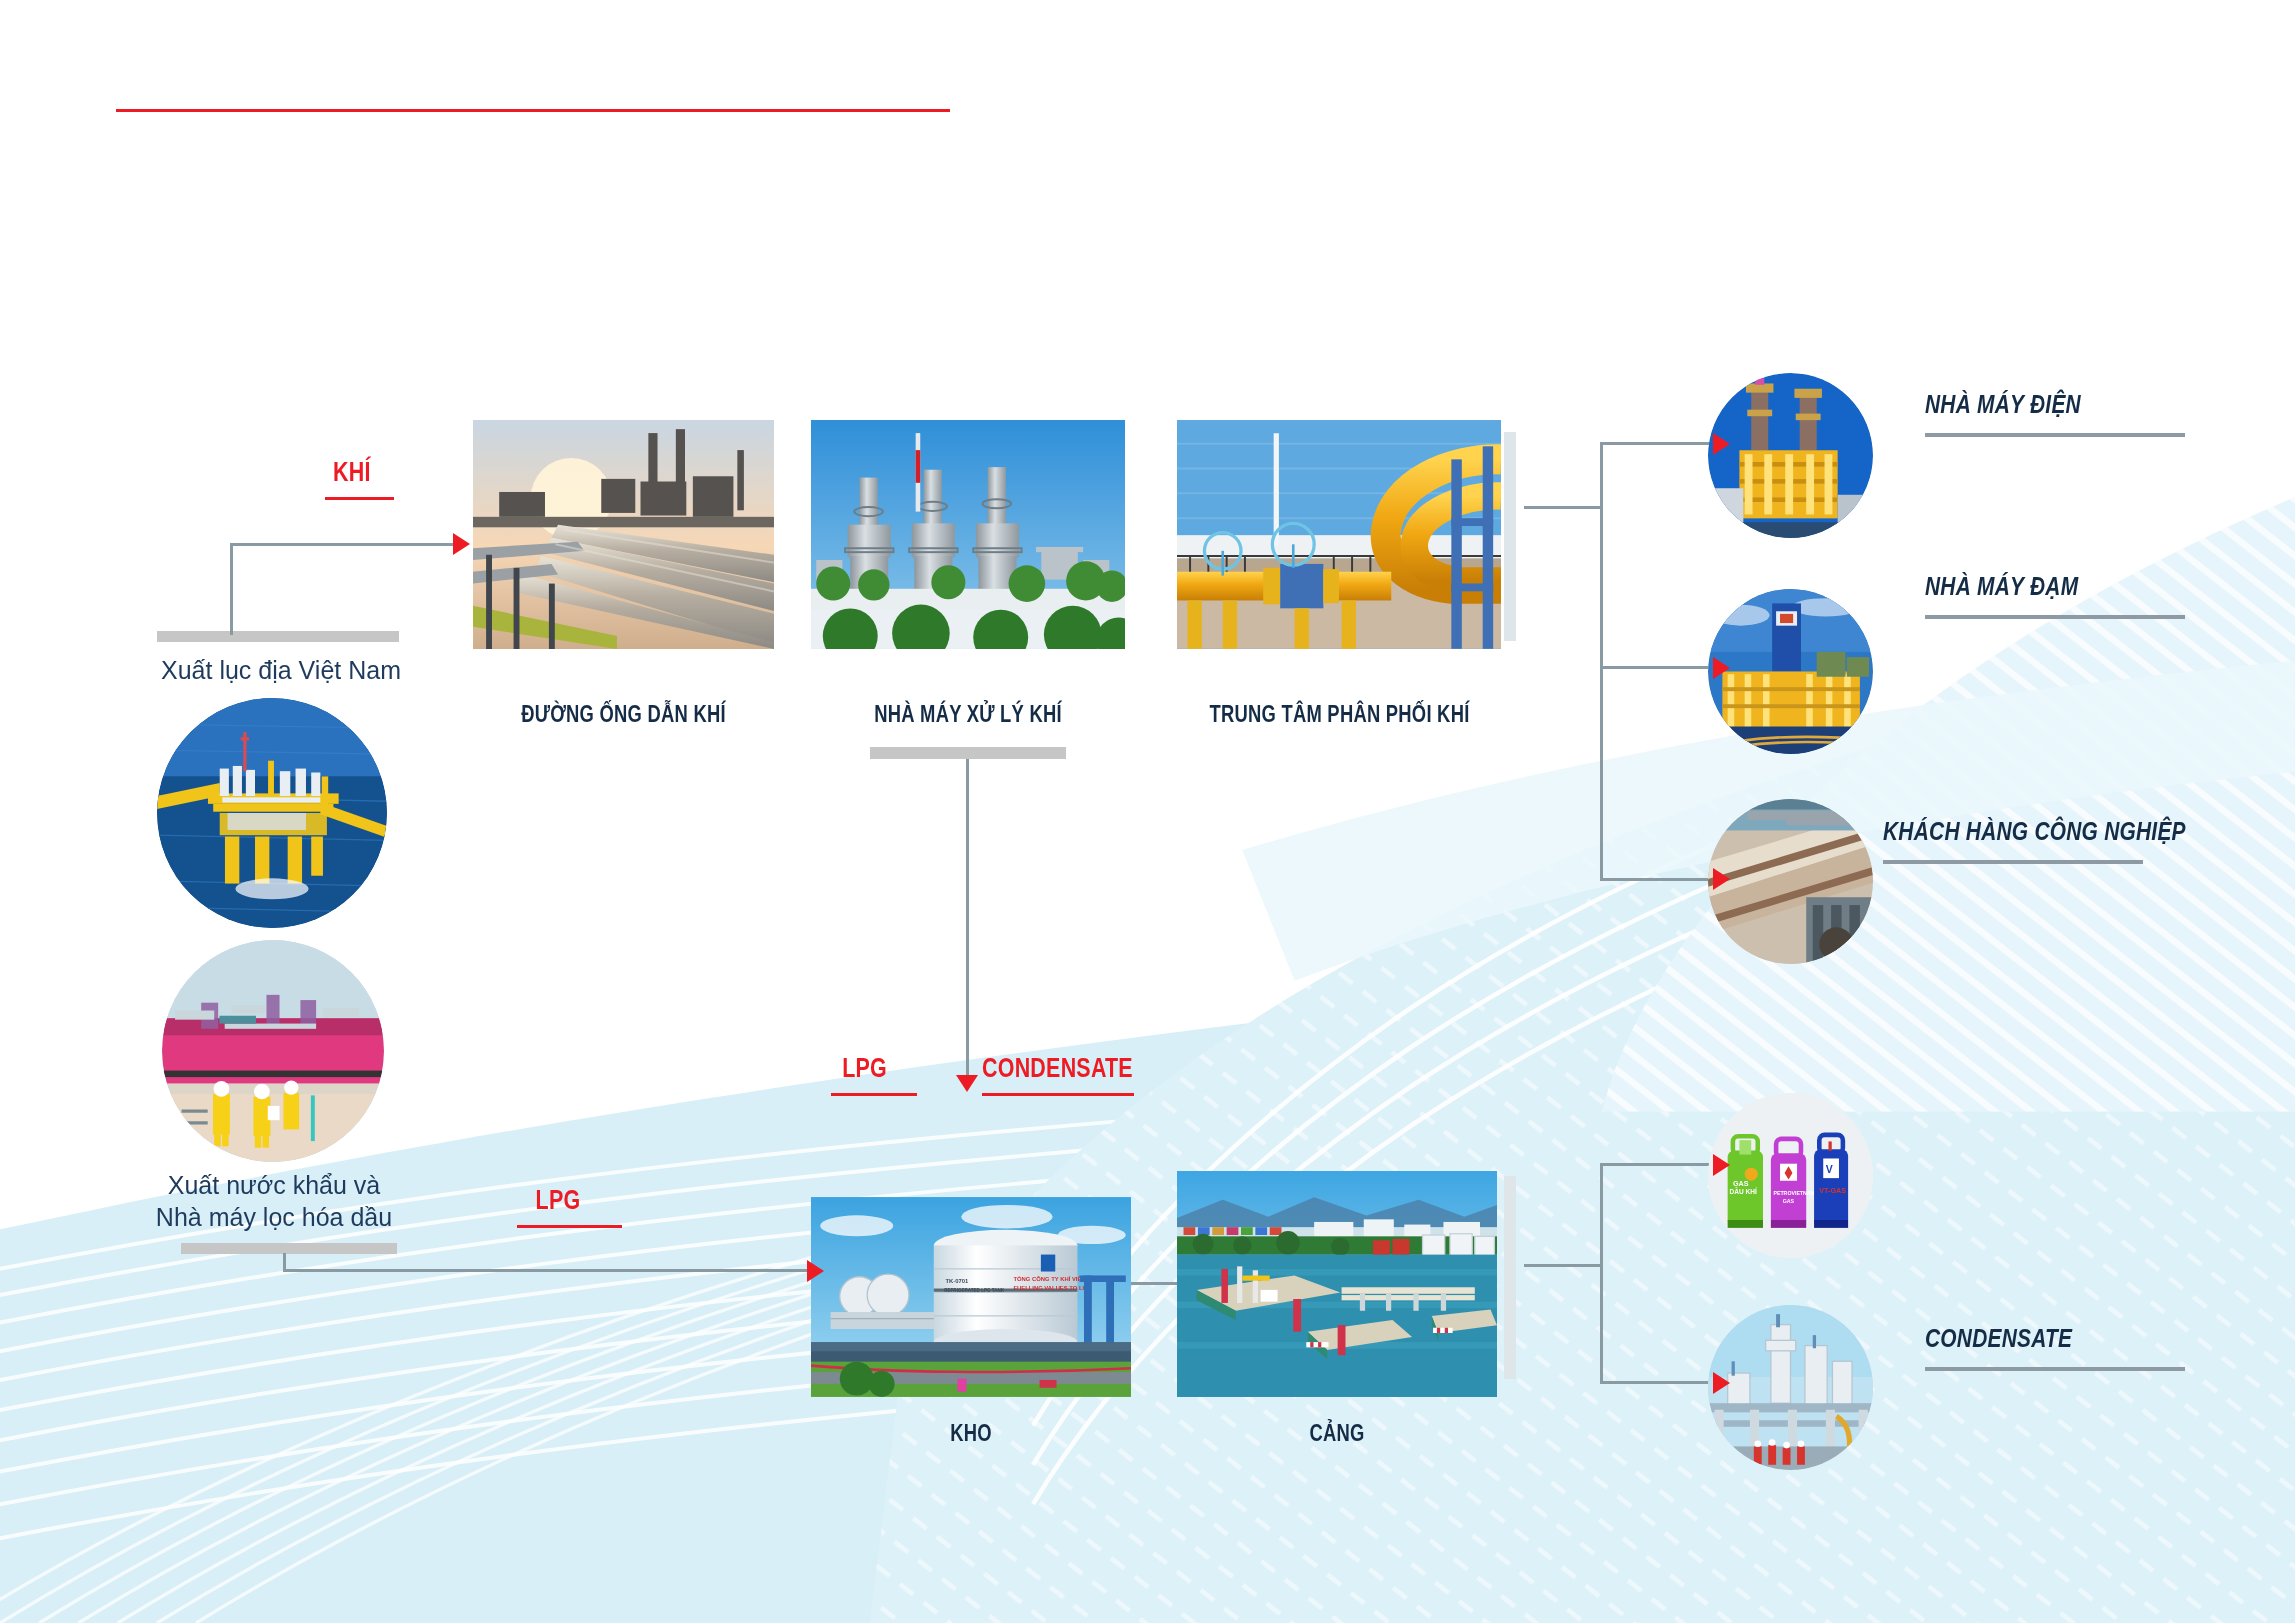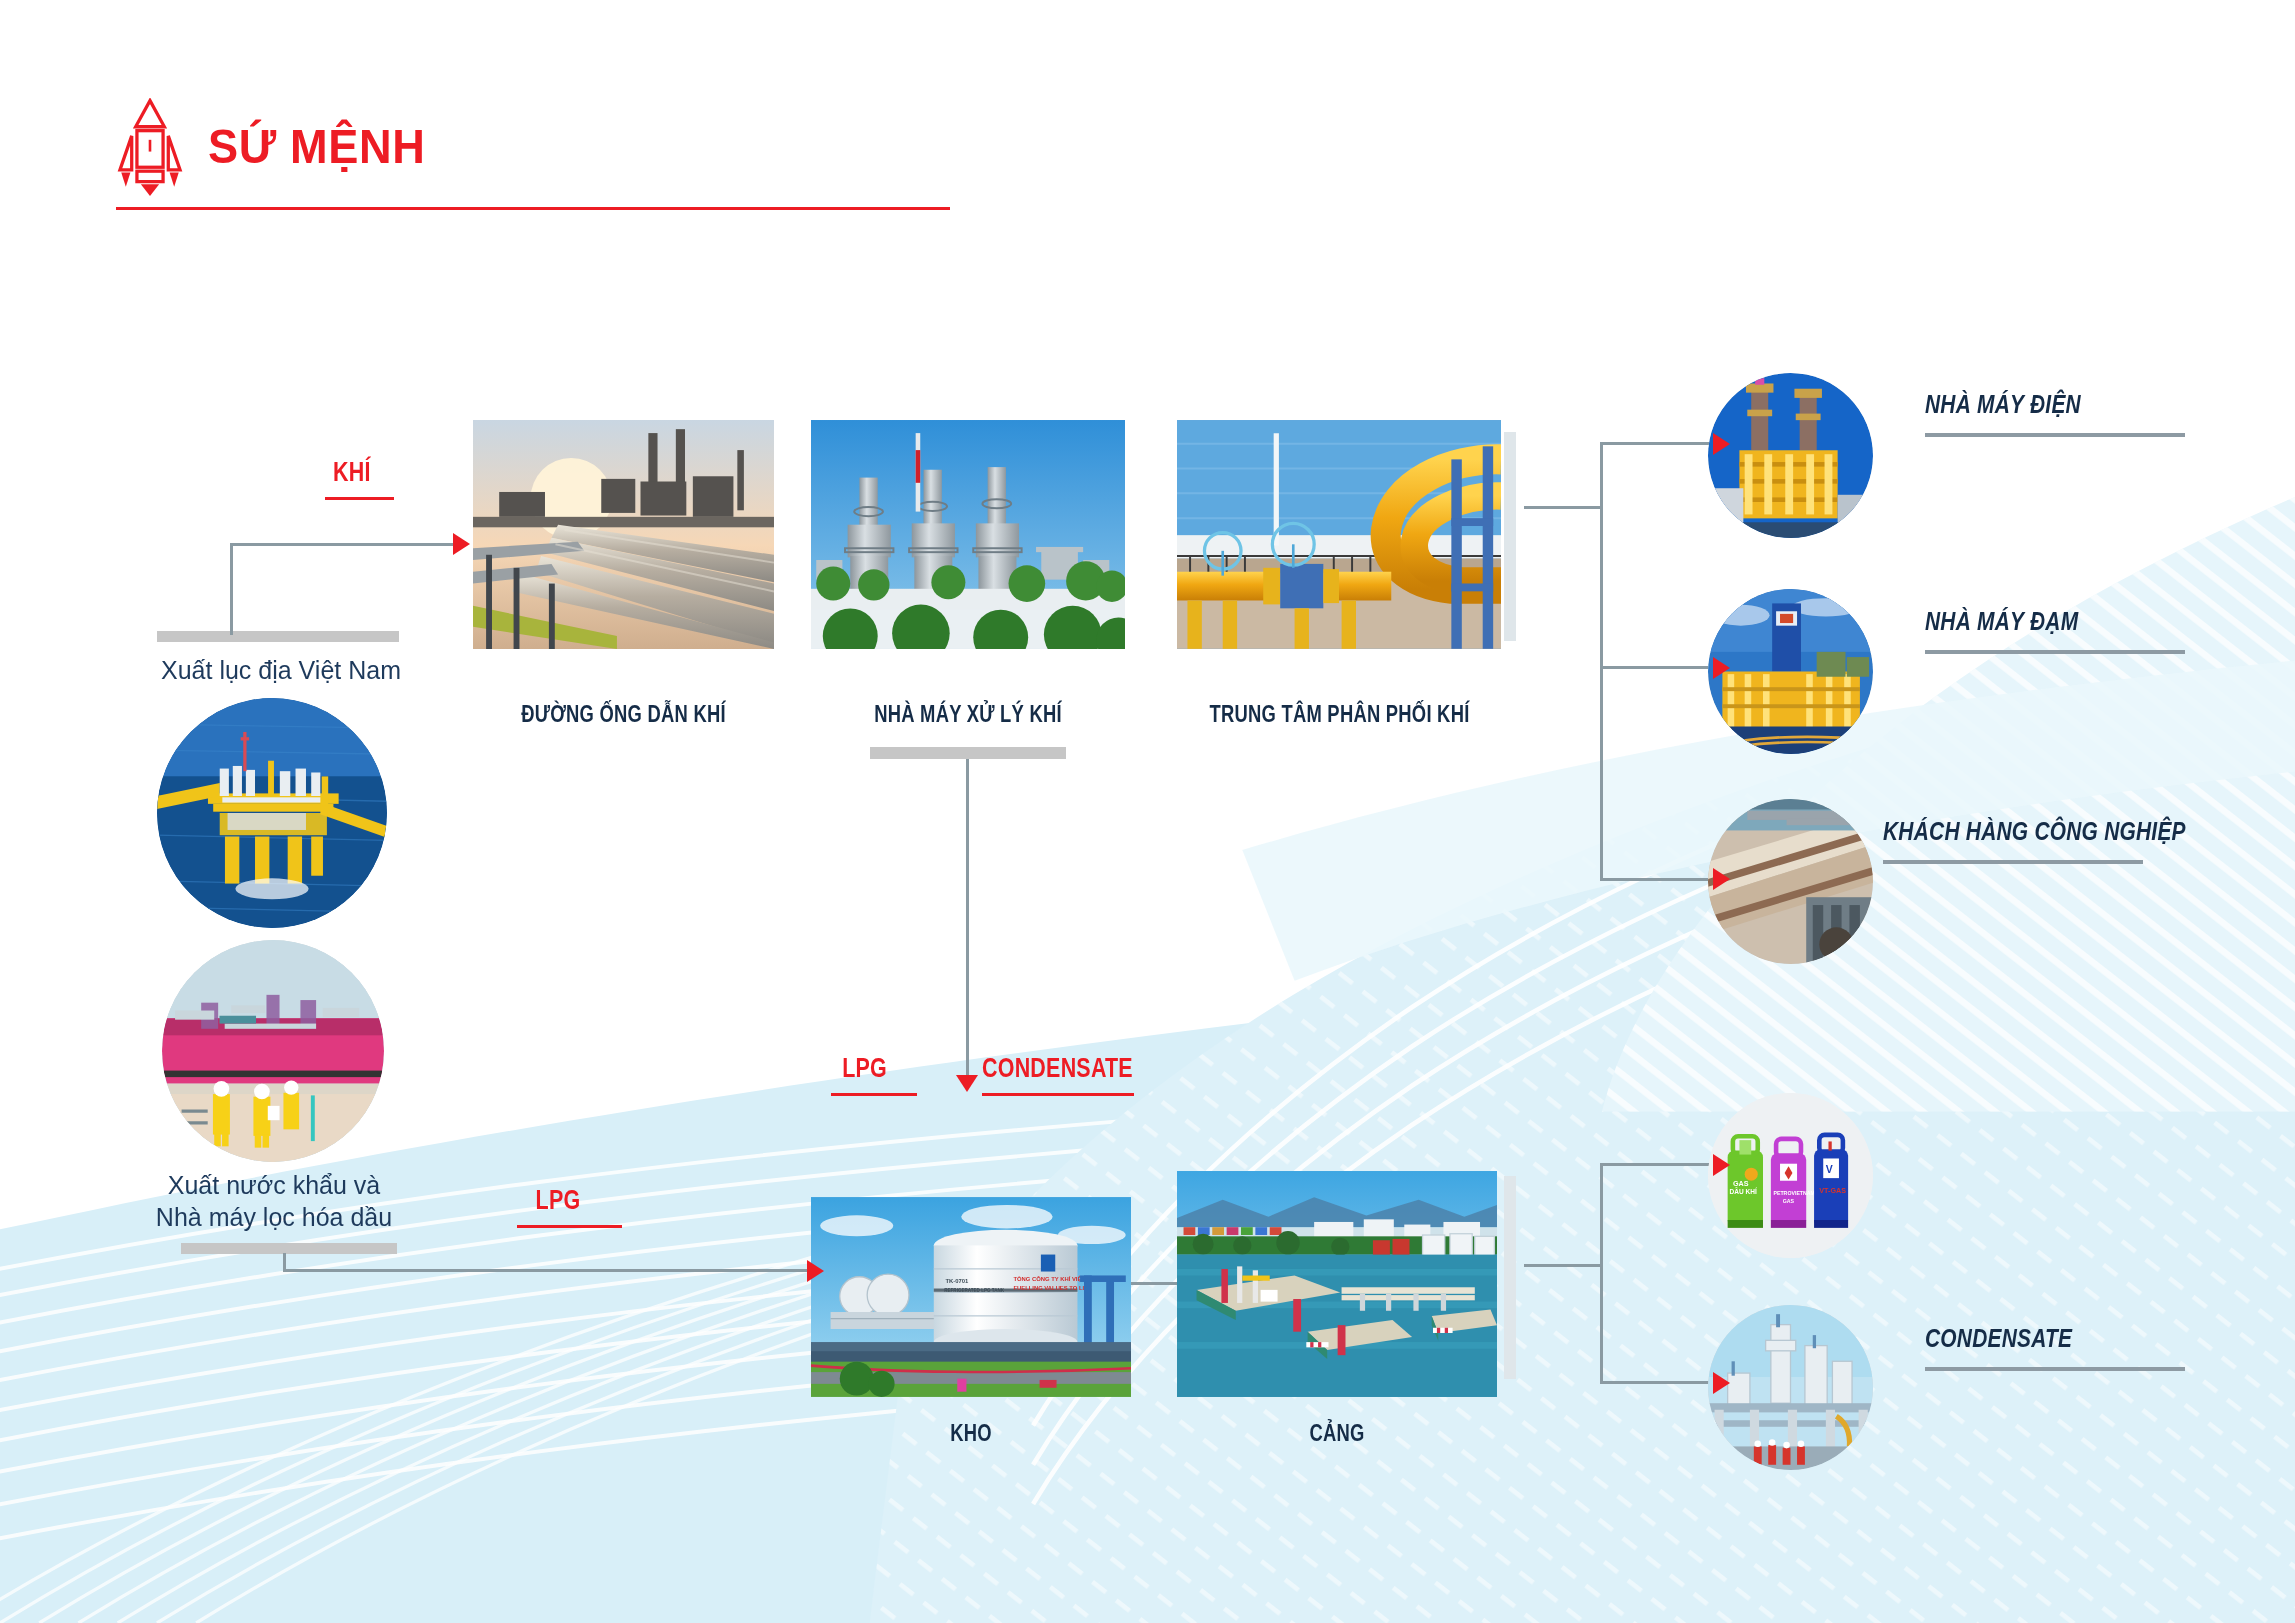--- a/index.html
+++ b/index.html
@@ -143,42 +143,20 @@
 
     <g clip-path="url(#clipRightTop)">
       <rect x="2400" y="700" width="1110" height="1050" fill="#e6f5fb"></rect>
       <rect x="2400" y="700" width="1110" height="1050" fill="url(#stripeDiag)" opacity="0.85"></rect>
     </g>
 
     <path d="M1900,1300 C2300,1180 2800,1080 3510,1010 L3510,1180 C2850,1250 2350,1360 1980,1500 Z" fill="#eaf7fc" opacity="0.9"></path>
   </svg>
 
   <div class="header">
-    <div class="hdr-row">
-      <div class="rocket">
-        <svg width="68" height="98" viewBox="0 0 104 150">
-          <g fill="none" stroke="#ED1C24" stroke-width="5">
-            <path d="M52 4 L74 44 L30 44 Z"></path>
-            <rect x="32" y="50" width="40" height="56"></rect>
-            <rect x="32" y="112" width="40" height="16"></rect>
-            <path d="M24 58 L24 110 L6 110 Z"></path>
-            <path d="M80 58 L80 110 L98 110 Z"></path>
-          </g>
-          <g stroke="#ED1C24" stroke-width="4">
-            <line x1="52" y1="64" x2="52" y2="82"></line>
-          </g>
-          <g fill="#ED1C24">
-            <path d="M38 132 L66 132 L52 150 Z"></path>
-            <path d="M8 114 L22 114 L15 136 Z"></path>
-            <path d="M82 114 L96 114 L89 136 Z"></path>
-          </g>
-        </svg>
-      </div>
-      <div class="title">SỨ MỆNH</div>
-    </div>
     <div class="hdr-rule"></div>
   </div>
 
   <div class="bar-grey" style="left:157px;top:631px;width:242px;height:10.5px;"></div>
   <div class="ln" style="left:230px;top:543px;width:3.3px;height:92px;"></div>
   <div class="ln" style="left:230px;top:543px;width:226px;height:3.3px;"></div>
   <div class="arrow-r" style="left:453px;top:533px;"></div>
 
   <div class="flow" style="left:325px;top:456px;">
     <div class="ftxt">KHÍ</div>
@@ -609,21 +587,21 @@
             <rect x="22" y="176" width="210" height="6"></rect>
         </g>
         <rect x="0" y="210" width="252" height="42" fill="#1c3f78"></rect>
         <g stroke="#e2a83a" stroke-width="4" fill="none">
           <path d="M0,242 C60,226 150,222 252,230"></path>
           <path d="M0,250 C60,234 150,230 252,238"></path>
         </g>
       </g>
     </svg>
   </div>
-  <div class="outlabel" style="left:1925px;top:607px;">
+  <div class="outlabel" style="left:1925px;top:572px;">
     <div class="otxt">NHÀ MÁY ĐẠM</div>
     <div class="orule" style="width:260px;"></div>
   </div>
 
   <div class="photo circle" style="left:1708px;top:799px;width:165px;height:165px;">
     <svg width="165" height="165" viewBox="0 0 252 252">
       <defs>
           <clipPath id="cp5">
             <circle cx="126" cy="126" r="126"></circle>
           </clipPath>

